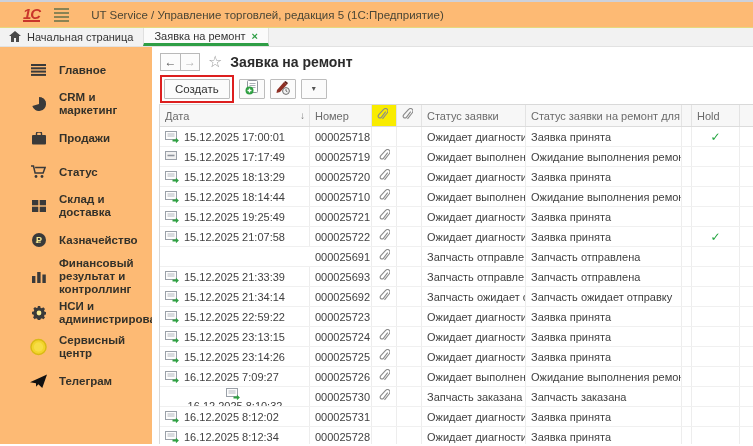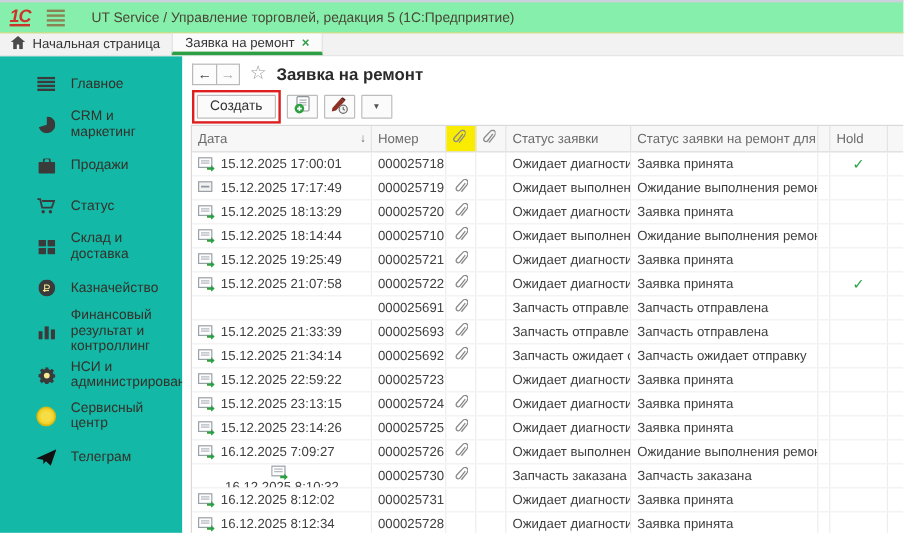--- a/index.html
+++ b/index.html
@@ -1,37 +1,37 @@
 <!DOCTYPE html>
 <html><head>
 <meta charset="utf-8">
 <style>
   * { margin:0; padding:0; box-sizing:border-box; }
   html,body { width:753px; height:446px; overflow:hidden; }
   body { font-family:"Liberation Sans","DejaVu Sans",sans-serif; background:#fff; color:#3f3f3f; }
 
   
-  .topbar { height:28px; background:#86efac; border-top:2px solid #ccd1dc; border-bottom:1px solid #e6d87e;
-            display:flex; align-items:center; padding:0 8px; }
+  .topbar { height:28px; background:#fdba74; border-top:2px solid #ccd1dc; border-bottom:1px solid #e6d87e;
+            display:flex; align-items:center; padding:0 23px; }
   .logo { color:#c9352b; font-weight:bold; font-style:italic; font-size:15px; letter-spacing:-1px;
           border-bottom:2px solid #c9352b; line-height:13px; margin-right:14px; }
   .burger { width:15px; display:flex; flex-direction:column; gap:2px; margin-right:22px; cursor:pointer; }
   .burger i { display:block; height:2px; background:#8a8354; }
   .win-title { font-size:11.5px; color:#4a4636; }
 
   
   .tabbar { height:19px; background:#f2f2f2; display:flex; align-items:stretch; border-bottom:1px solid #e2e2e2; }
   .home-item { display:flex; align-items:center; gap:6px; padding:0 10px 0 9px; font-size:11px; color:#333; cursor:pointer; }
   .tab { display:flex; align-items:center; gap:6px; padding:0 10px; font-size:11px; color:#333; background:#fbfbfb;
          border-left:1px solid #e0e0e0; border-right:1px solid #e0e0e0; border-bottom:3px solid #2e9e45; cursor:pointer; }
   .tab .close { color:#2e9e45; font-weight:bold; font-size:11px; cursor:pointer; }
 
   
   .app { display:flex; height:397px; }
-  .sidebar { width:152px; background:#14b8a6; padding-top:6px; overflow:hidden; flex:none; }
+  .sidebar { width:152px; background:#fdba74; padding-top:6px; overflow:hidden; flex:none;font-weight:bold; }
   .side-item { display:flex; align-items:center; gap:12px; padding:0 6px 0 30px; min-height:34px; cursor:pointer; }
   .side-item .ic { width:17px; flex:none; display:flex; justify-content:center; }
   .side-item .lbl { font-size:11.5px; color:#33312a; line-height:13px; }
 
   .main { flex:1; background:#fff; display:flex; flex-direction:column; min-width:0; }
 
   
   .navrow { height:28px; display:flex; align-items:center; padding:2px 0 0 8px; gap:8px; }
   .histbtns { display:flex; }
   .histbtn { width:20px; height:18px; border:1px solid #b9b9b9; background:#fcfcfc; font-size:12px; line-height:16px;

